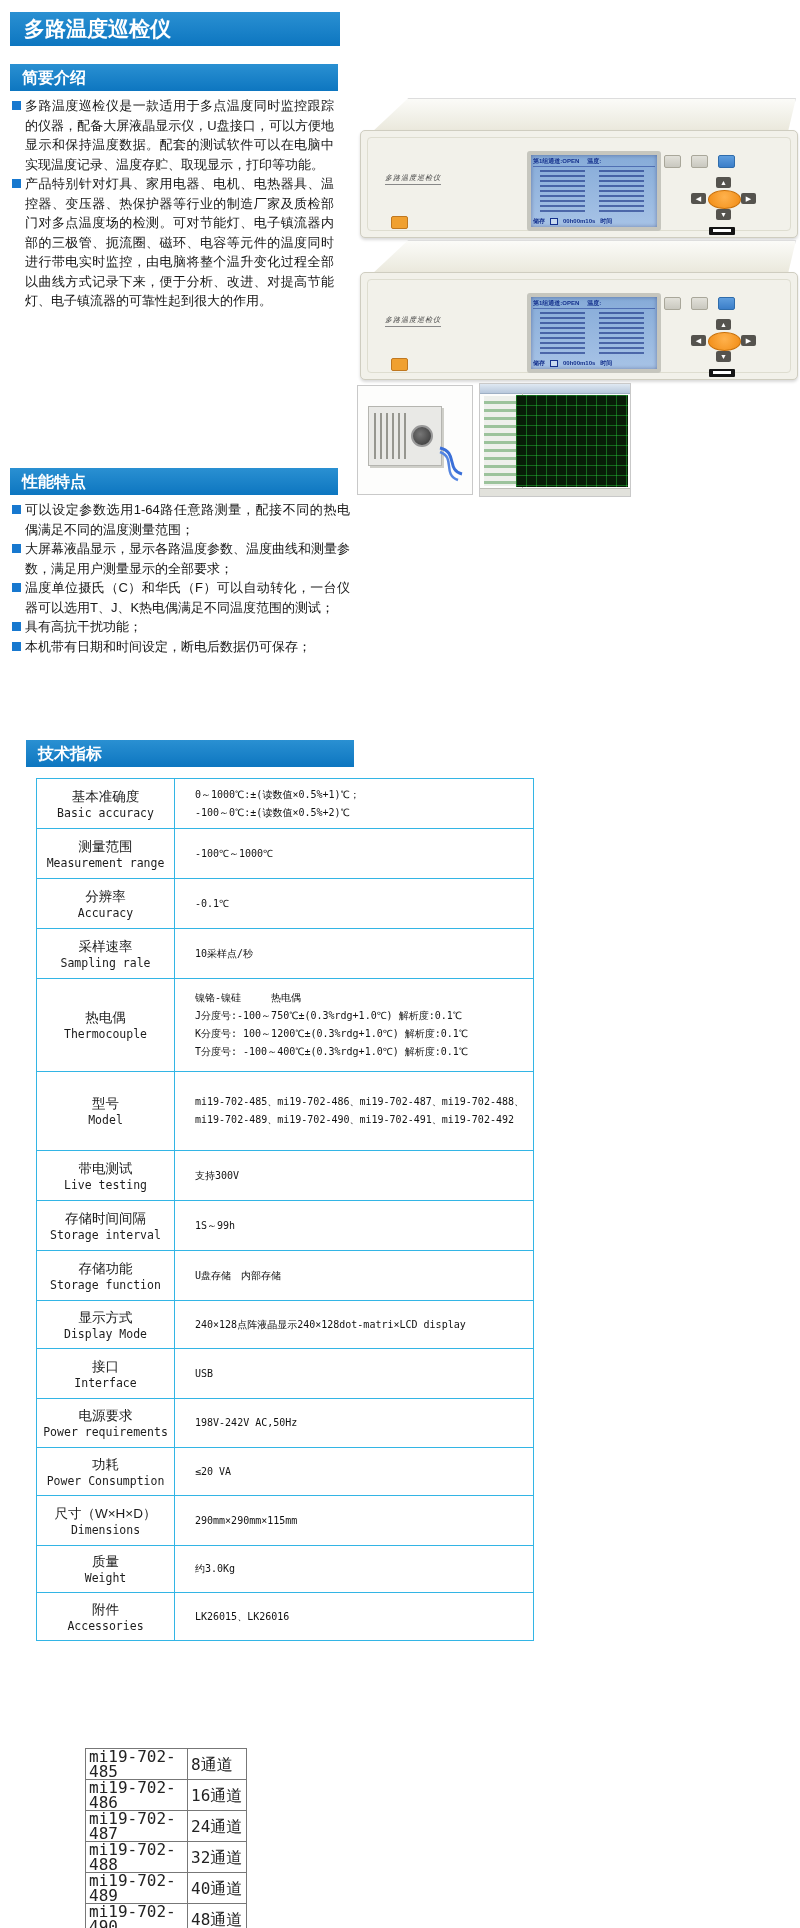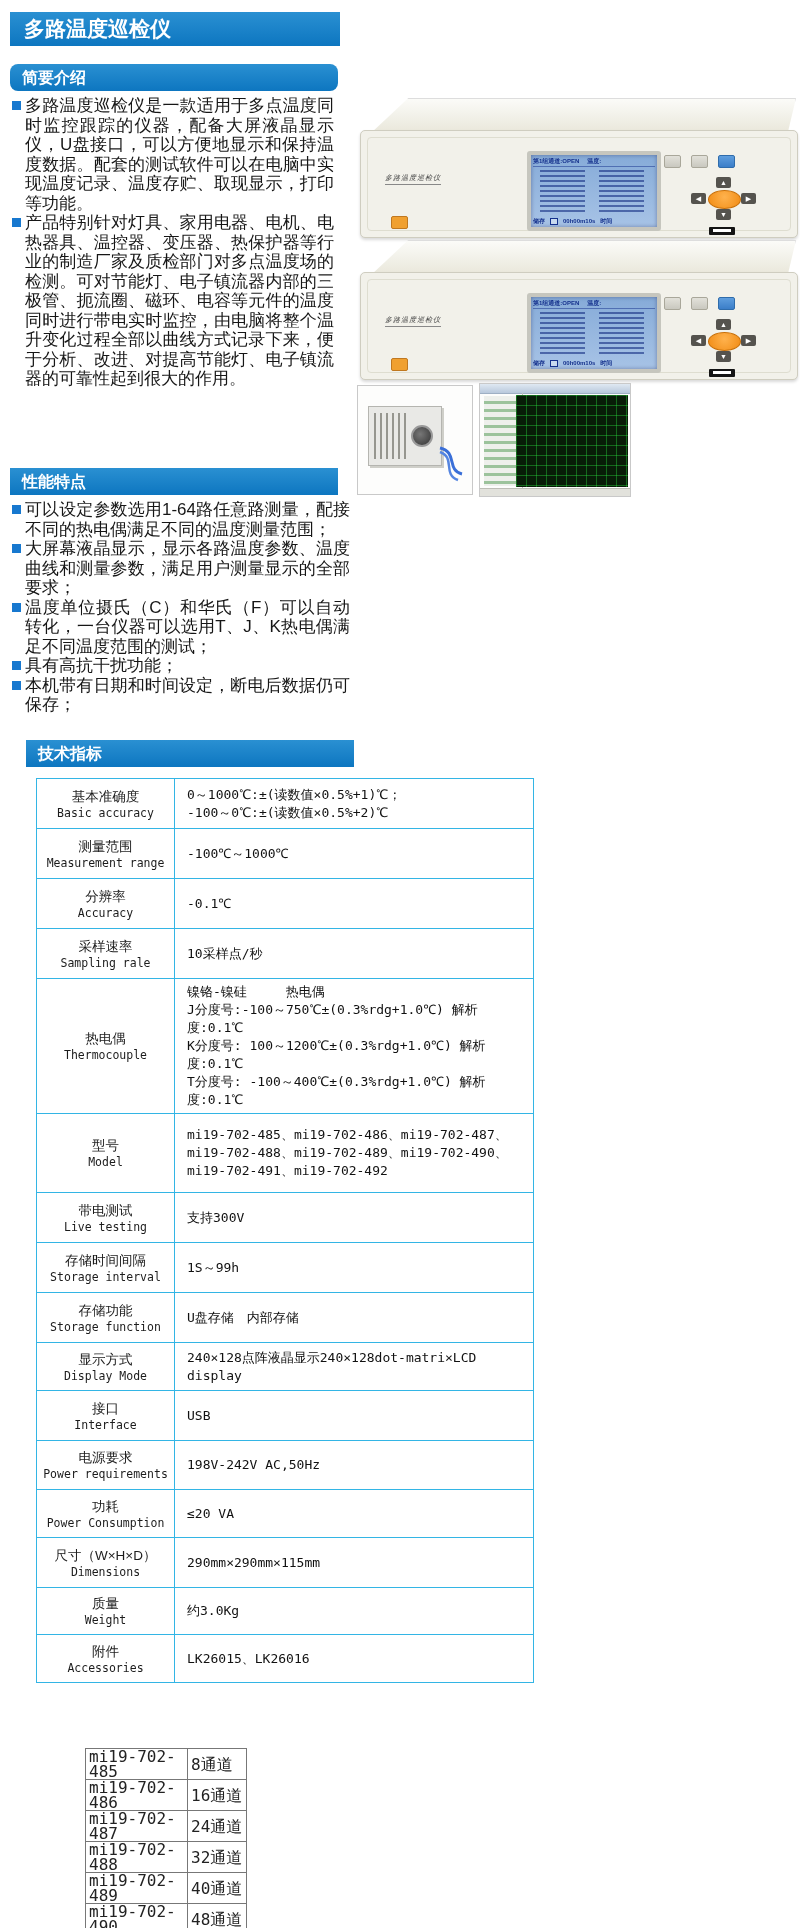--- a/index.html
+++ b/index.html
@@ -3,24 +3,24 @@
 <meta charset="utf-8">
 <style>
   html,body{margin:0;padding:0;background:#fff;}
   body{width:800px;height:1928px;position:relative;font-family:"Liberation Sans",sans-serif;color:#111;}
 
   
   .banner{position:absolute;left:10px;width:316px;color:#fff;font-weight:bold;
           background:linear-gradient(180deg,#2a90d2,#0d76c0);}
   .title-banner{top:12px;height:34px;line-height:34px;padding-left:14px;font-size:21px;}
   .sec-banner{height:27px;line-height:27px;padding-left:12px;font-size:16px;}
-  .sec-intro{top:64px;border-radius:8px;} .sec-features{top:468px;} .sec-specs{top:740px;margin-left:16px;}
-
-  
-  .bullets{position:absolute;font-size:17px;line-height:19.5px;color:#161616;text-align:justify;}
+  .sec-intro{top:64px;} .sec-features{top:468px;} .sec-specs{top:740px;margin-left:16px;}
+
+  
+  .bullets{position:absolute;font-size:13px;line-height:19.5px;color:#161616;text-align:justify;}
   .bullets.intro{left:12px;top:96px;width:322px;}
   .bullets.features{left:12px;top:500px;width:338px;}
   .bullet{display:flex;}
   .sq{width:9px;height:9px;background:#1778cf;margin:5px 4px 0 0;flex-shrink:0;}
 
   
   .device{position:absolute;left:360px;width:438px;height:140px;}
   .d1{top:98px;} .d2{top:240px;}
   .dev-top{position:absolute;top:0;left:10px;right:2px;height:34px;
            background:linear-gradient(180deg,#fbfbf8,#e9e7da);
@@ -75,21 +75,21 @@
            background-image:repeating-linear-gradient(90deg,rgba(40,220,60,.4) 0 1px,transparent 1px 10px),
                             repeating-linear-gradient(180deg,rgba(40,220,60,.4) 0 1px,transparent 1px 10px);}
   .sw-status{position:absolute;left:0;right:0;bottom:0;height:7px;background:#e2e2dc;border-top:1px solid #bdbdb6;}
 
   
   table.specs{position:absolute;left:36px;top:778px;width:498px;border-collapse:collapse;table-layout:fixed;}
   table.specs td{border:1px solid #33b5e5;vertical-align:middle;}
   td.k{width:133px;text-align:center;padding:2px 2px;}
   td.k .cn{font-size:13.5px;color:#1c1c1c;}
   td.k .en{font-size:11.5px;font-family:"DejaVu Sans Mono",monospace;color:#1c1c1c;line-height:14px;}
-  td.v{padding:4px 8px 4px 12px;font-size:13px;line-height:18px;color:#111;
+  td.v{padding:4px 8px 4px 20px;font-size:10px;line-height:18px;color:#111;
        font-family:"DejaVu Sans Mono",monospace;white-space:pre-line;}
   tr.r50{height:50px;} tr.r48{height:48px;} tr.r47{height:47px;} tr.r49{height:49px;}
   tr.r93{height:93px;} tr.r79{height:79px;} tr.r86{height:86px;}
 
   
   table.models{position:absolute;left:85px;top:1748px;border-collapse:collapse;}
   table.models td{border:1px solid #777;font-size:16px;line-height:15px;height:16px;
                   font-family:"DejaVu Sans Mono",monospace;color:#222;padding:0 3px;}
   td.m-model{width:95px;} td.m-ch{width:52px;}
 </style>

